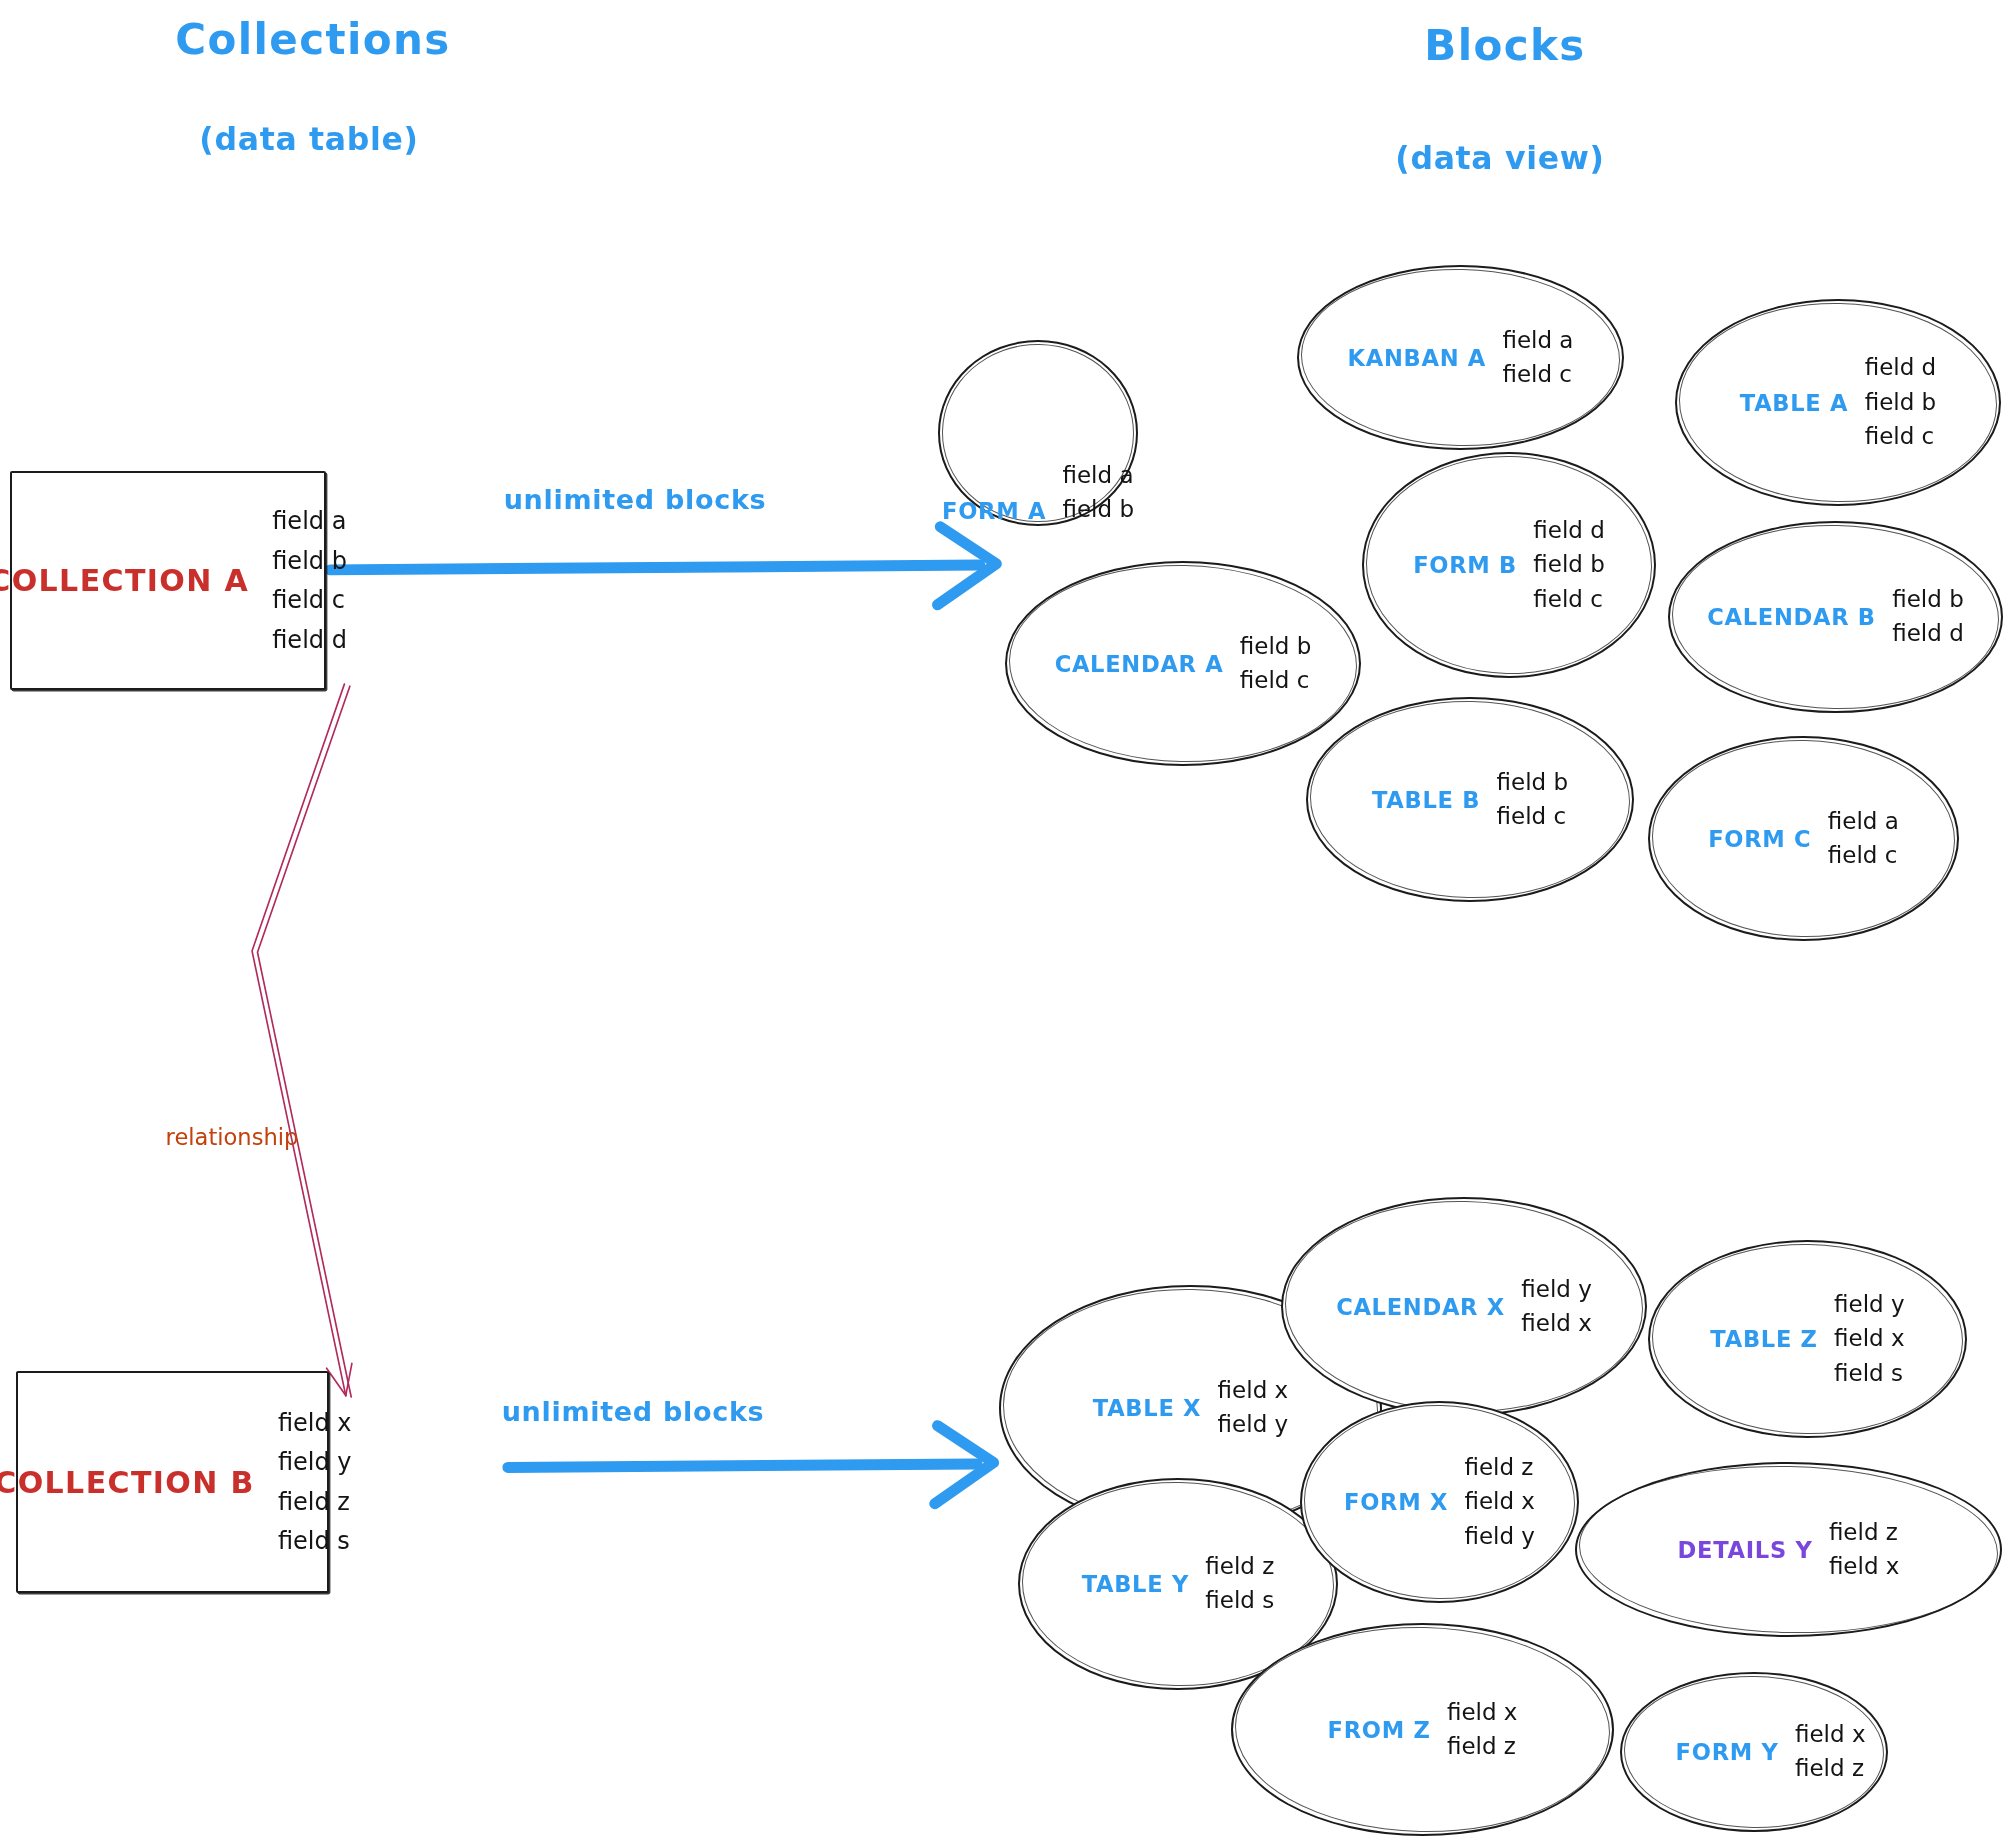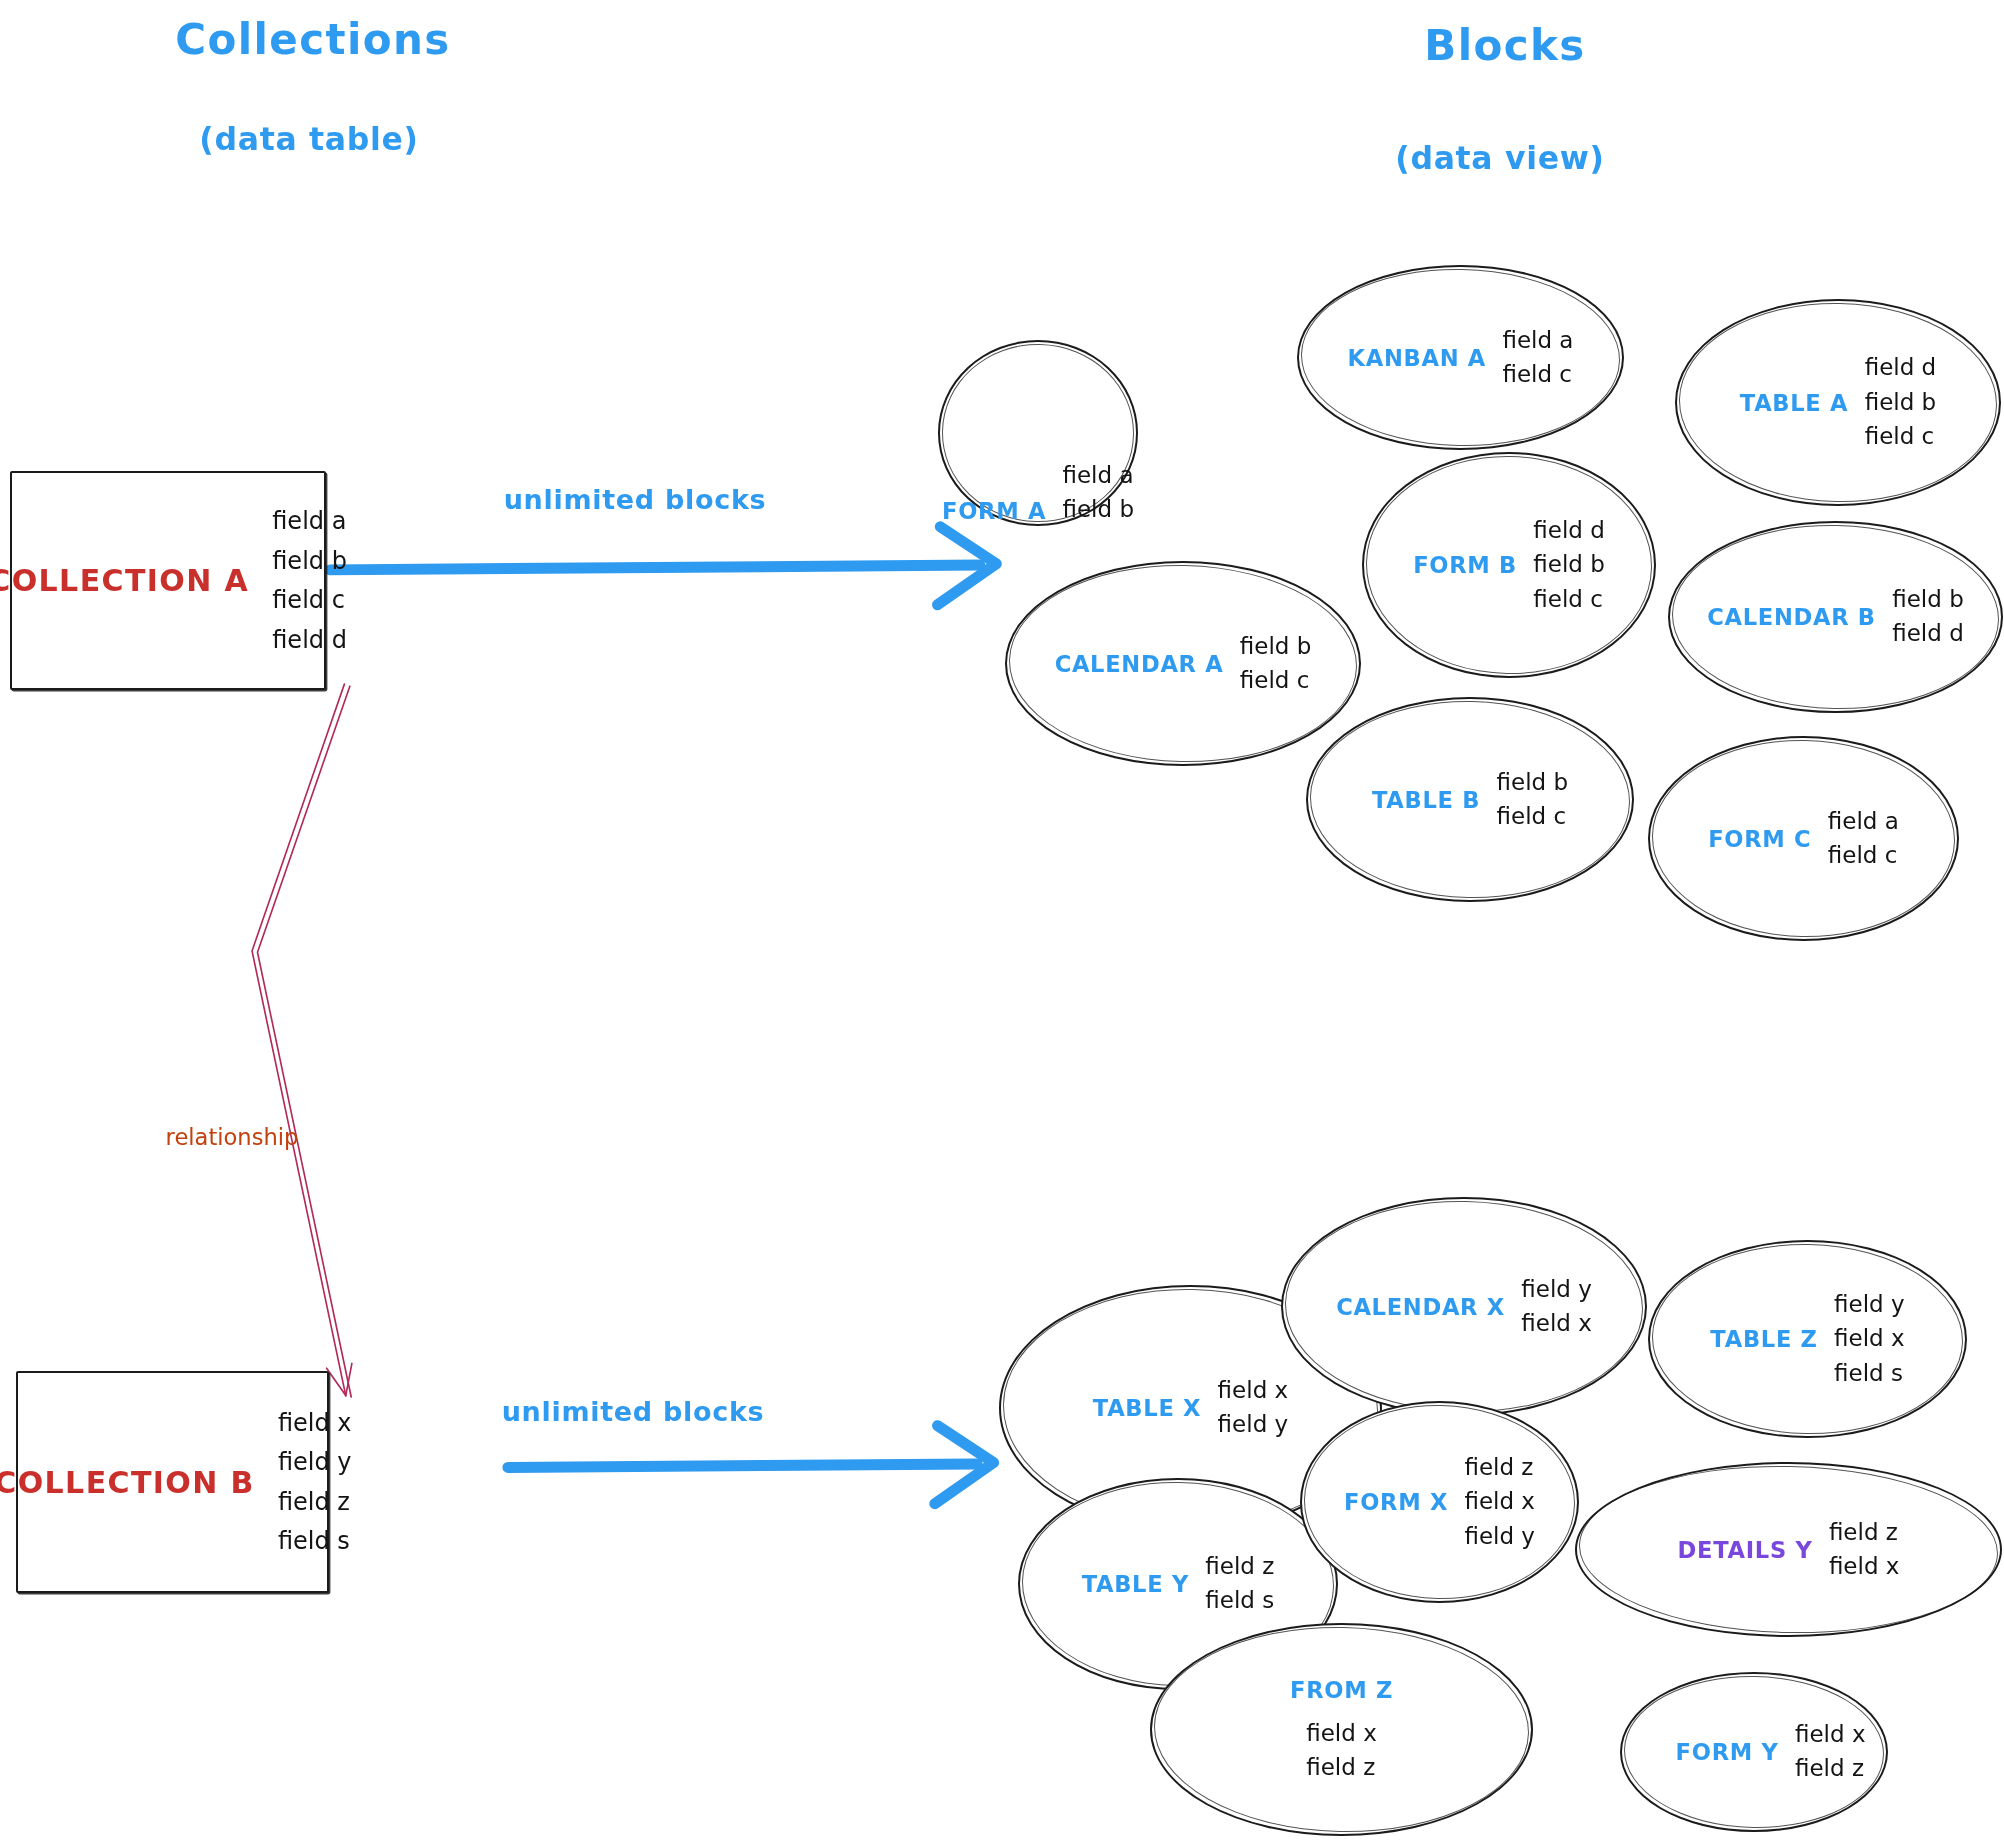--- a/index.html
+++ b/index.html
@@ -206,21 +206,21 @@
 </div>
 
 <div class="abs ellipse purple" style="left:1575px;top:1462px;width:427px;height:175px;">
   <span class="blabel">DETAILS Y</span>
   <span class="bfields">
     <span>field z</span>
     <span>field x</span>
   </span>
 </div>
 
-<div class="abs ellipse" style="left:1150px;top:1623px;width:383px;height:213px;flex-direction:column;">
+<div class="abs ellipse" style="left:1231px;top:1623px;width:383px;height:213px;">
   <span class="blabel">FROM Z</span>
   <span class="bfields">
     <span>field x</span>
     <span>field z</span>
   </span>
 </div>
 
 <div class="abs ellipse" style="left:1620px;top:1672px;width:268px;height:160px;justify-content:flex-end;">
   <span class="blabel">FORM Y</span>
   <span class="bfields">

